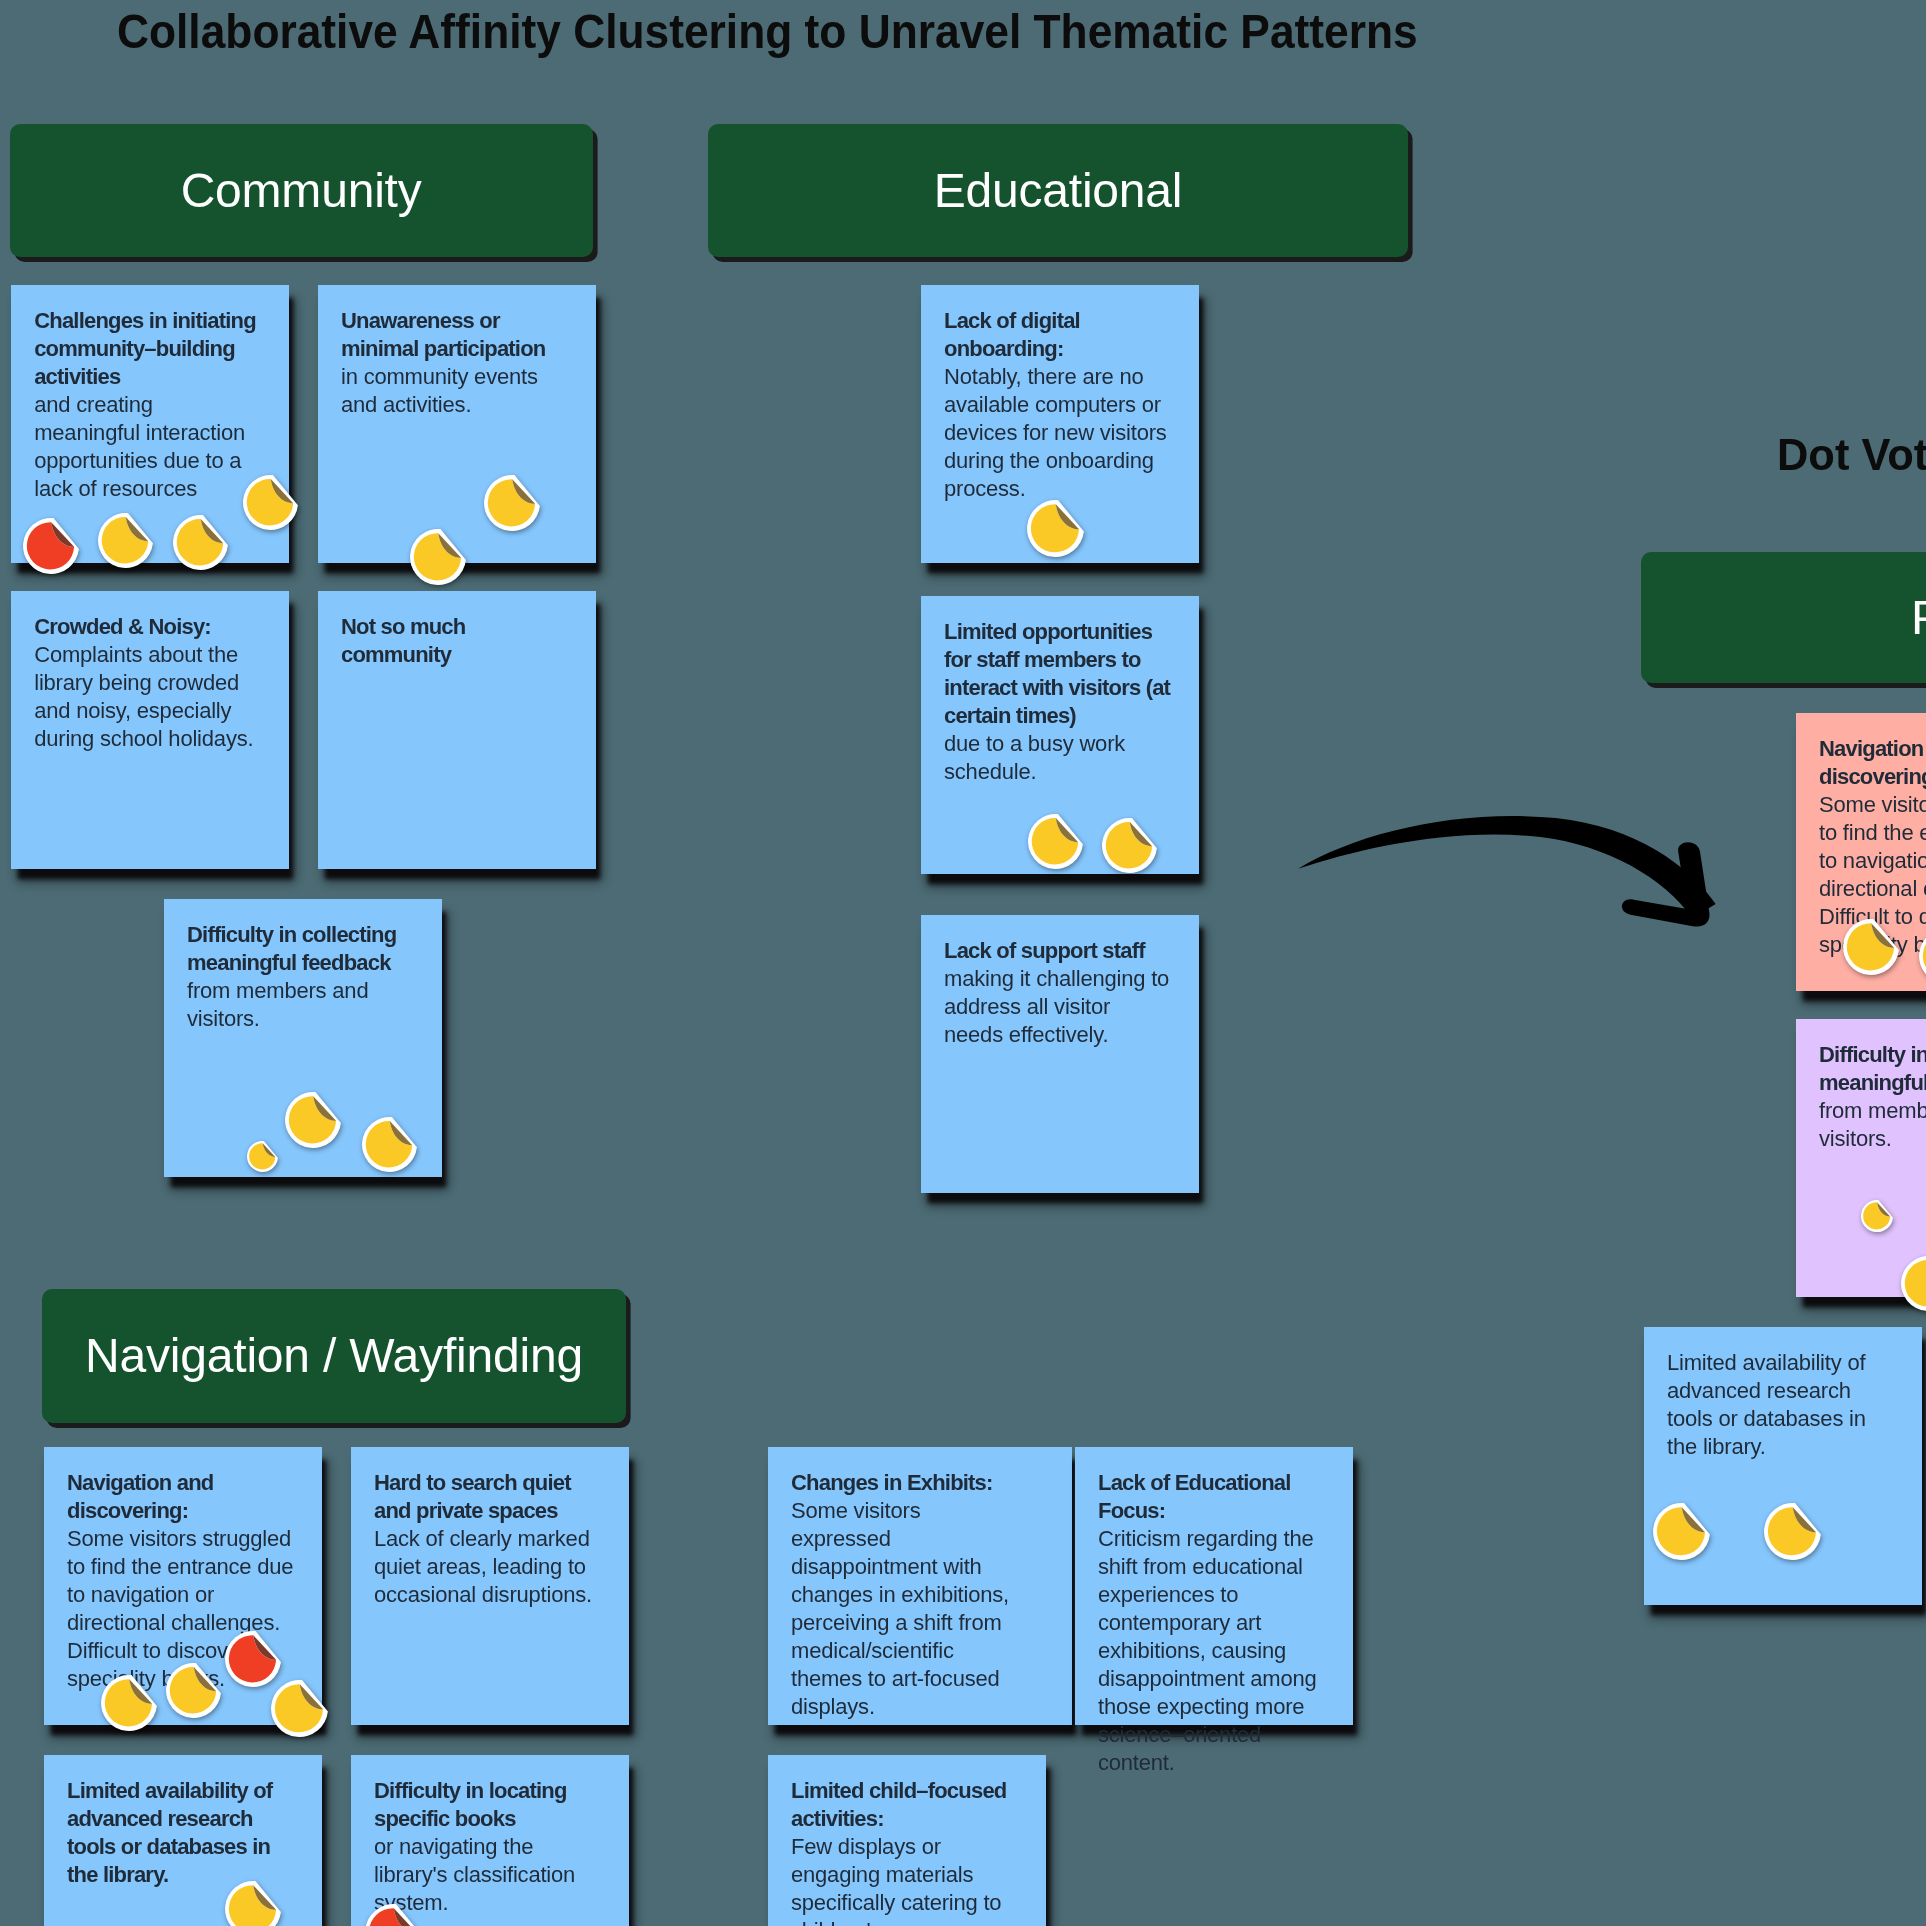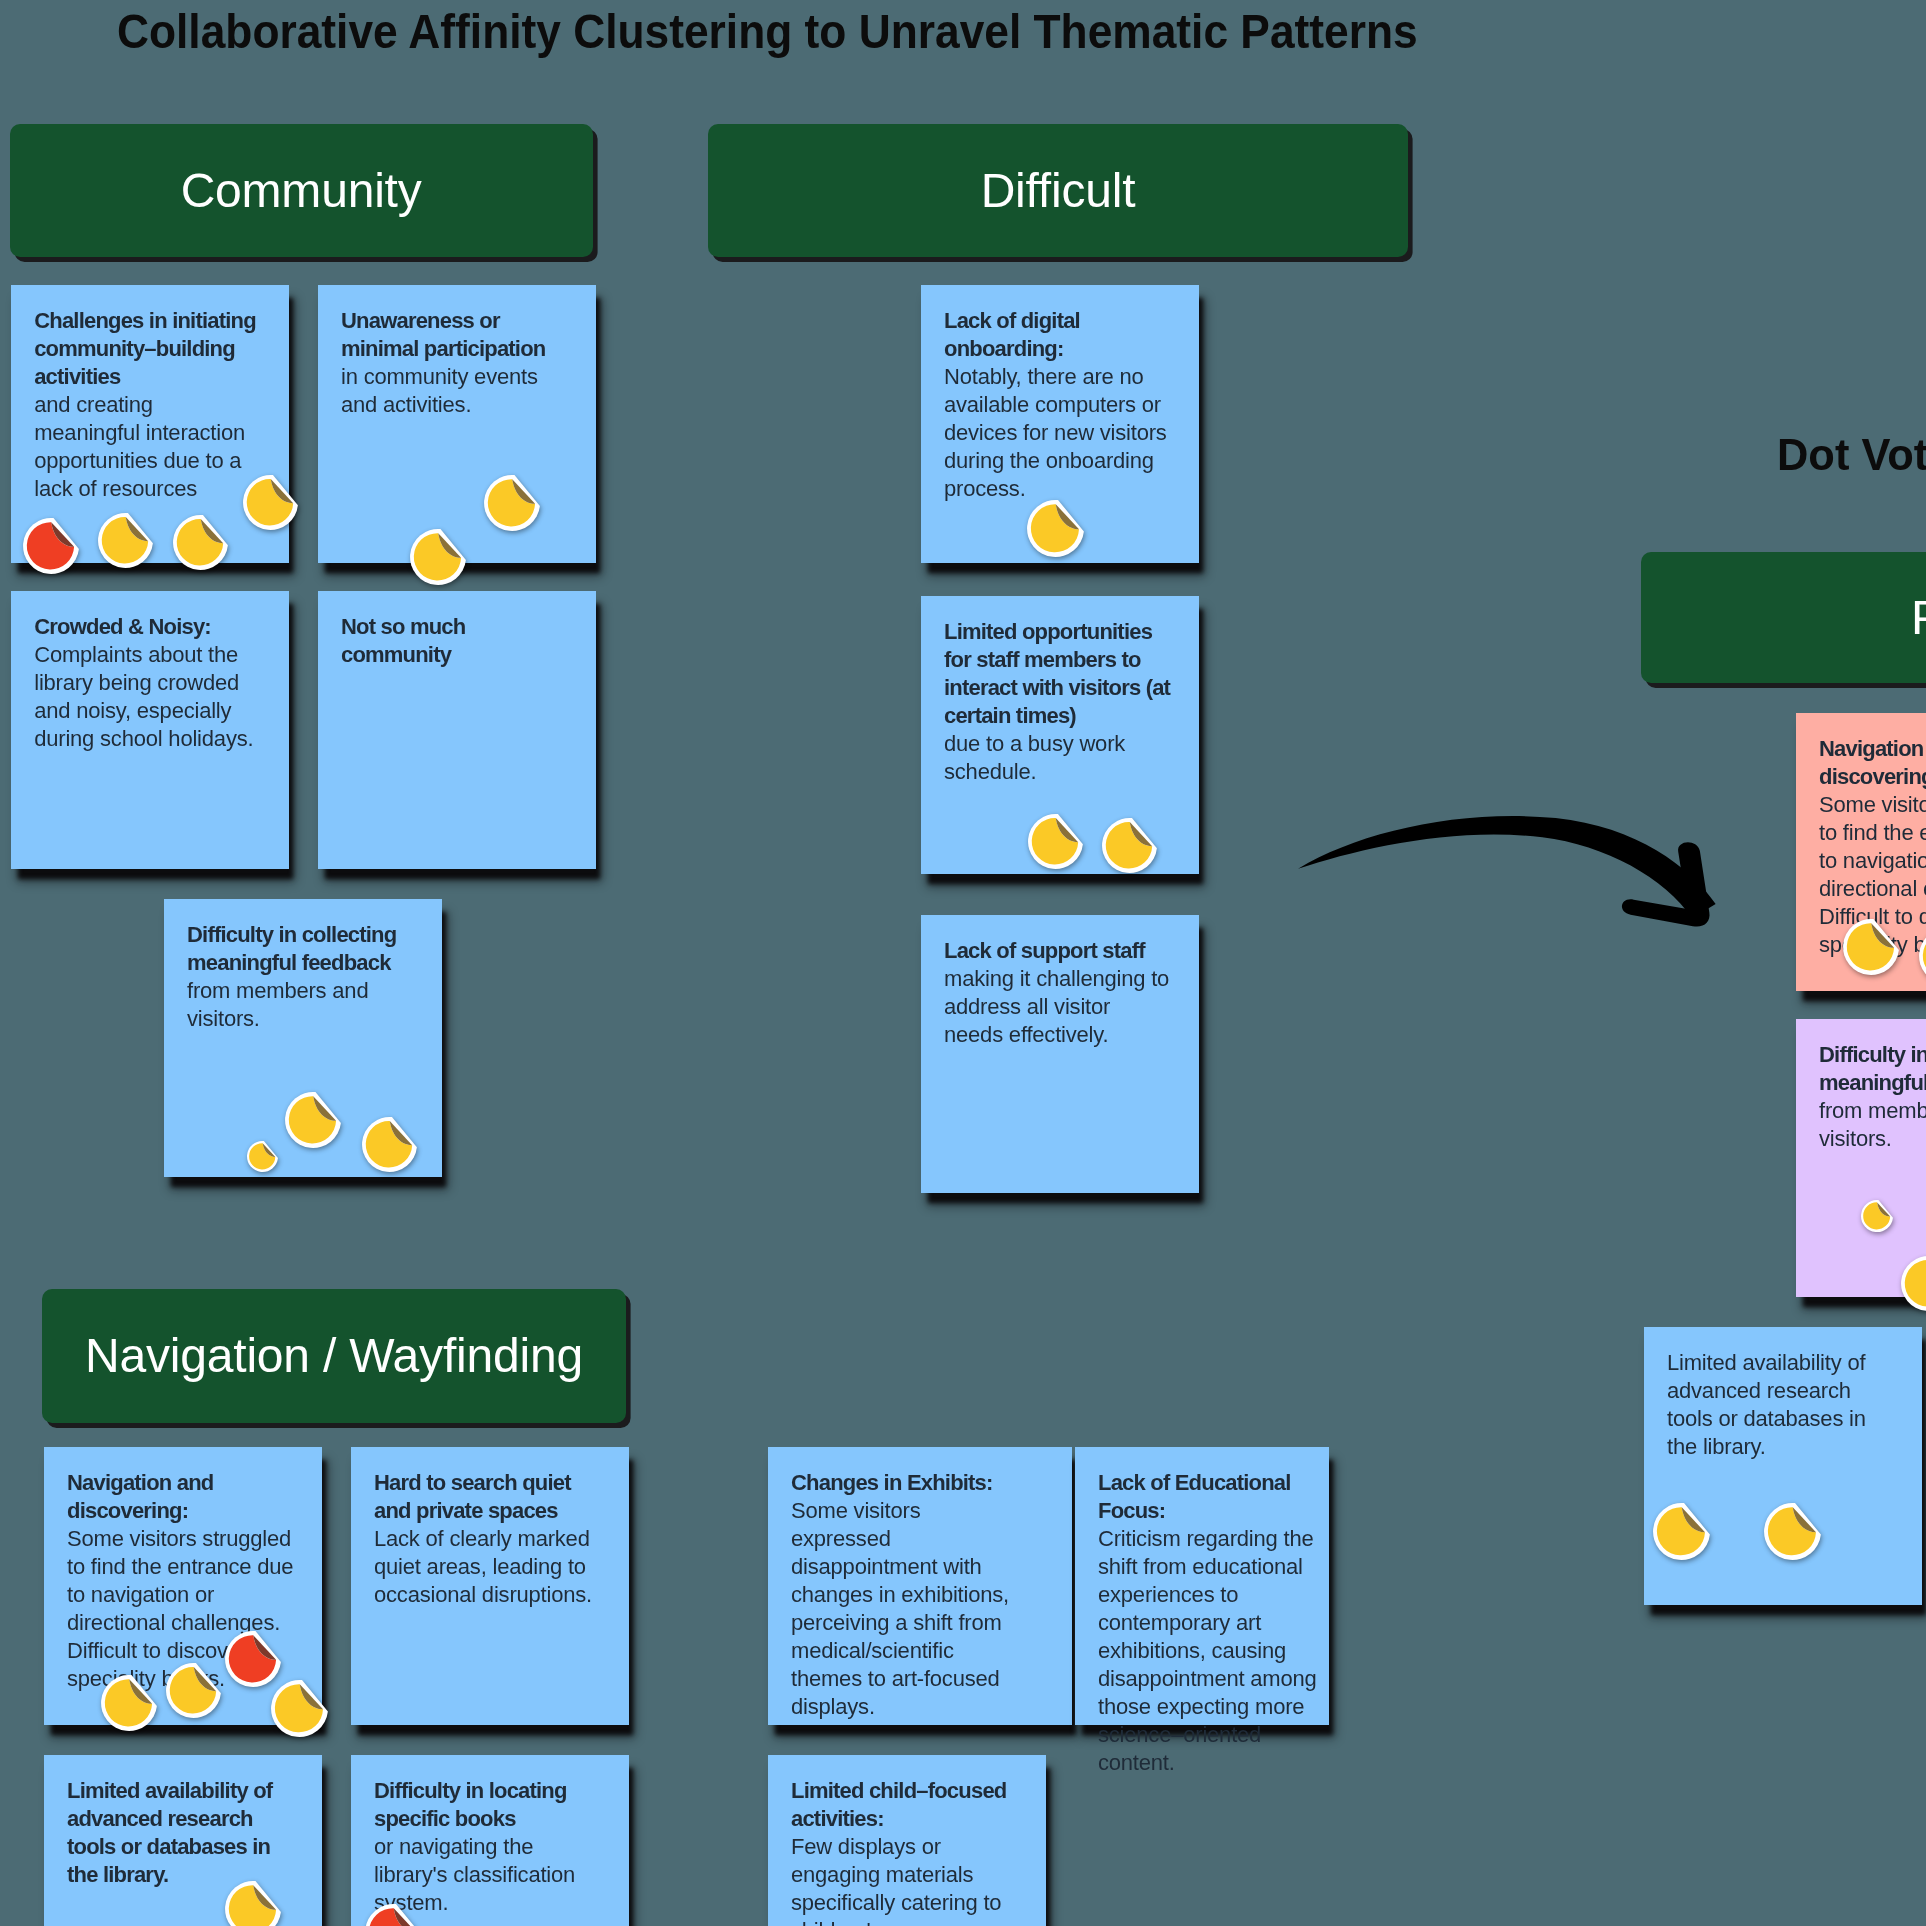--- a/index.html
+++ b/index.html
@@ -156,21 +156,21 @@
 <span class="dot" style="left:198px;top:218px;width:55px;height:55px">
           <svg viewBox="0 0 100 100" width="55" height="55" style="display:block;overflow:visible;filter:drop-shadow(1.5px 2.7px 2.7px rgba(0,0,0,0.40))">
             <path d="M 54.4 0.2 A 50 50 0 1 0 99.8 55.2 Z" fill="#ffffff"></path>
             <path class="fill yellow" d="M 50.45 7.43 A 42.23 42.23 0 1 0 91.22 51.35 C 75.2 51.9 55 38.4 50.45 7.43 Z"></path>
             <path class="fold yellow" d="M 50.45 7.43 L 91.22 51.35 C 75.2 51.9 55 38.4 50.45 7.43 Z"></path>
           </svg>
         </span>
 </span>
 </div>
 <div class="chdr" style="left:708px;top:124px;width:700px;height:133px">
-      <span>Difficult</span>
+      <span>Educational</span>
     </div>
 <div class="note" style="left:921px;top:285px;width:278px;height:278px">
 <span class="paper">
         <i class="pc-blue"></i>
       </span>
 <div class="body">
         <b>Lack of digital onboarding:</b>
         <span>Notably, there are no available computers or devices for new visitors during the onboarding process.</span>
       </div>
 <span class="dots">
@@ -305,21 +305,21 @@
         </span>
 
 </span>
 </div>
 <div class="note inl" style="left:768px;top:1447px;width:304px;height:278px">
 <span class="paper">
         <i class="pc-blue"></i>
       </span>
 <div class="body"><b>Changes in Exhibits: </b><span>Some visitors expressed disappointment with changes in exhibitions, perceiving a shift from medical/scientific themes to art-focused displays.</span></div>
 </div>
-<div class="note" style="left:1075px;top:1447px;width:254px;height:278px">
+<div class="note" style="left:1075px;top:1447px;width:278px;height:278px">
 <span class="paper">
         <i class="pc-blue"></i>
       </span>
 <div class="body">
         <b>Lack of Educational Focus:</b>
         <span>Criticism regarding the shift from educational experiences to contemporary art exhibitions, causing disappointment among those expecting more science–oriented content.</span>
       </div>
 </div>
 <div class="note" style="left:768px;top:1755px;width:278px;height:278px">
 <span class="paper">

